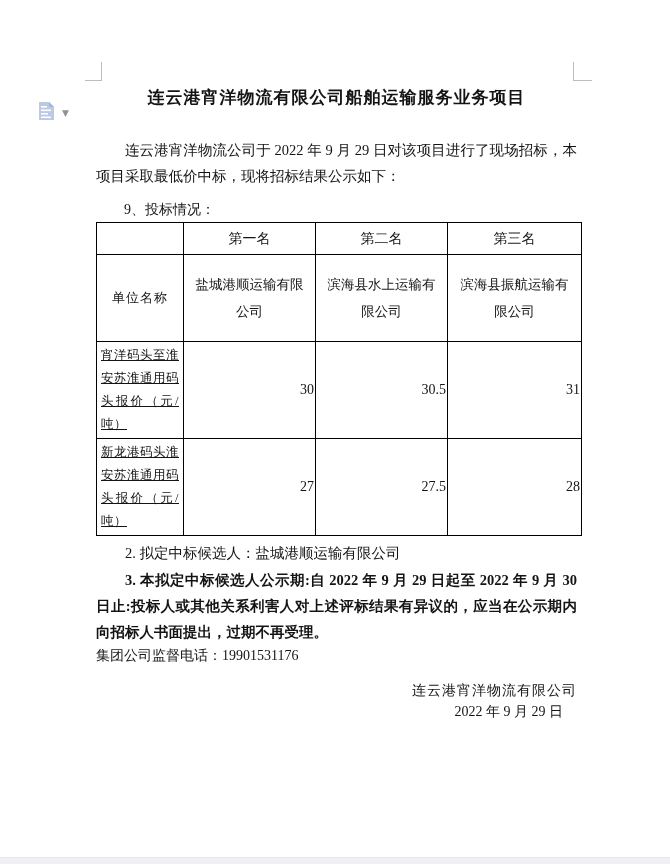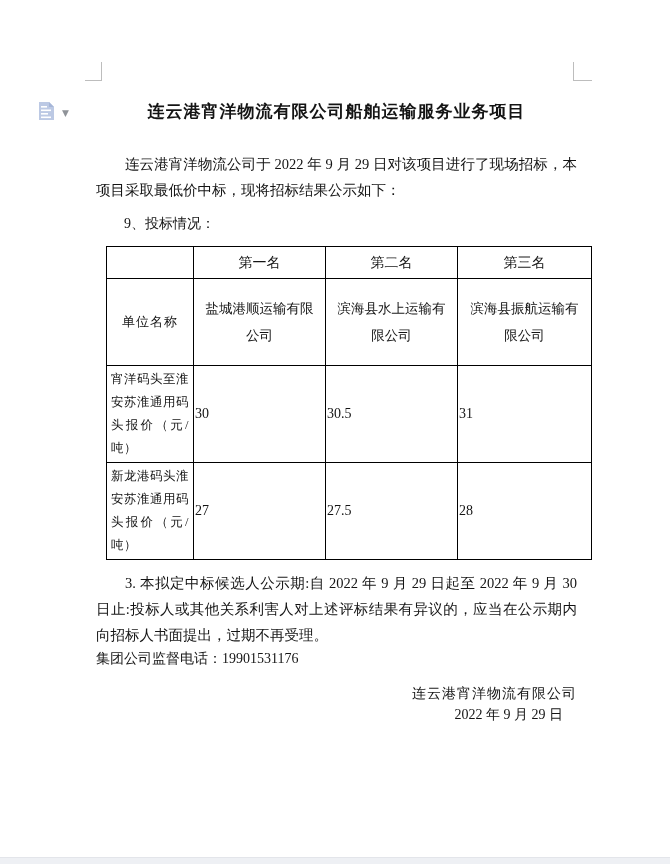--- a/index.html
+++ b/index.html
@@ -37,67 +37,67 @@
     display: flex; align-items: flex-start; gap: 7px;
     cursor: pointer;
   }
   .paste-caret {
     font-family: "DejaVu Sans", sans-serif;
     font-size: 9px; color: #8f9399; line-height: 10px;
     margin-top: 7px;
   }
   
   .content {
-    position: absolute; left: 96px; top: 99px; width: 481px;
+    position: absolute; left: 96px; top: 85px; width: 481px;
   }
   .title1 {
     font-size: 17px; font-weight: bold; text-align: center;
     line-height: 25px; margin: 0 0 27px 0; letter-spacing: 1px;
   }
   .title2 {
     font-size: 16px; font-weight: bold; text-align: center;
     line-height: 24px; margin: 0 0 22px 0; letter-spacing: 1px;
   }
   .intro {
     font-size: 14.5px; line-height: 26px; text-align: justify;
     text-indent: 2em; margin: 0 0 9px 0;
   }
   .sec1 {
     font-size: 14px; line-height: 24px; margin: 0; padding-left: 2em;
   }
   table.bid {
     border-collapse: collapse; table-layout: fixed;
-    width: 481px; margin: 10px;
+    width: 481px; margin: 0;
   }
   table.bid td {
     border: 1px solid #000; vertical-align: middle;
     overflow: hidden;
   }
   td.col-label { width: 84px; }
   td.col-a { width: 129px; }
   td.col-b { width: 129px; }
   td.col-c { width: 131px; }
   tr.r-head   { height: 32px; }
   tr.r-name   { height: 87px; }
   tr.r-price1 { height: 90px; }
   tr.r-price2 { height: 96px; }
   td.head-cell { text-align: center; font-size: 14px; }
   td.label-center { text-align: center; font-size: 13px; letter-spacing: 1px; }
   td.label-left {
     font-size: 12.5px; line-height: 23px; padding: 2px 4px;
-    text-align: justify; letter-spacing: 0.5px;
+    text-align: justify; letter-spacing: 0.5px; text-decoration: underline;
   }
   td.company { text-align: center; font-size: 13.5px; line-height: 27px; padding: 8px 8px; }
-  td.value { text-align: left; font-size: 14px; }
+  td.value { text-align: right; font-size: 14px; }
   .sec2 {
     font-size: 14.5px; line-height: 23px; margin: 6px 0 0 0; padding-left: 2em;
   }
   .sec3 {
     font-size: 14.5px; line-height: 26px; text-align: justify;
-    text-indent: 2em; margin: 2px 0 0 0;
+    text-indent: 2em; margin: 2px 0 0 0; font-weight: bold;
   }
   .phone { font-size: 14px; line-height: 21px; margin: 0; }
   .phone.first { margin-top: 4px; }
   .signature { font-size: 14px; line-height: 21px; text-align: right; margin: 14px 0 0 0; letter-spacing: 1px; }
   .docdate  { font-size: 14px; line-height: 21px; text-align: right; margin: 0; padding-right: 14px; }
 </style>
 </head>
 <body>
 
 <div class="mark-tl"></div>
@@ -148,20 +148,21 @@
     </tr>
     <tr class="r-price2">
       <td class="col-label label-left">新龙港码头淮安苏淮通用码头报价（元/吨）</td>
       <td class="col-a value">27</td>
       <td class="col-b value">27.5</td>
       <td class="col-c value">28</td>
     </tr>
   </tbody>
     </table>
 
+  <p class="sec2">2. 拟定中标候选人：盐城港顺运输有限公司</p>
 
   <p class="sec3">3. 本拟定中标候选人公示期:自 2022 年 9 月 29 日起至 2022 年 9 月 30 日止:投标人或其他关系利害人对上述评标结果有异议的，应当在公示期内向招标人书面提出，过期不再受理。</p>
 
   <p class="phone">集团公司监督电话：19901531176</p>
 
   <p class="signature">连云港宵洋物流有限公司</p>
   <p class="docdate">2022 年 9 月 29 日</p>
 
 </div>
 

